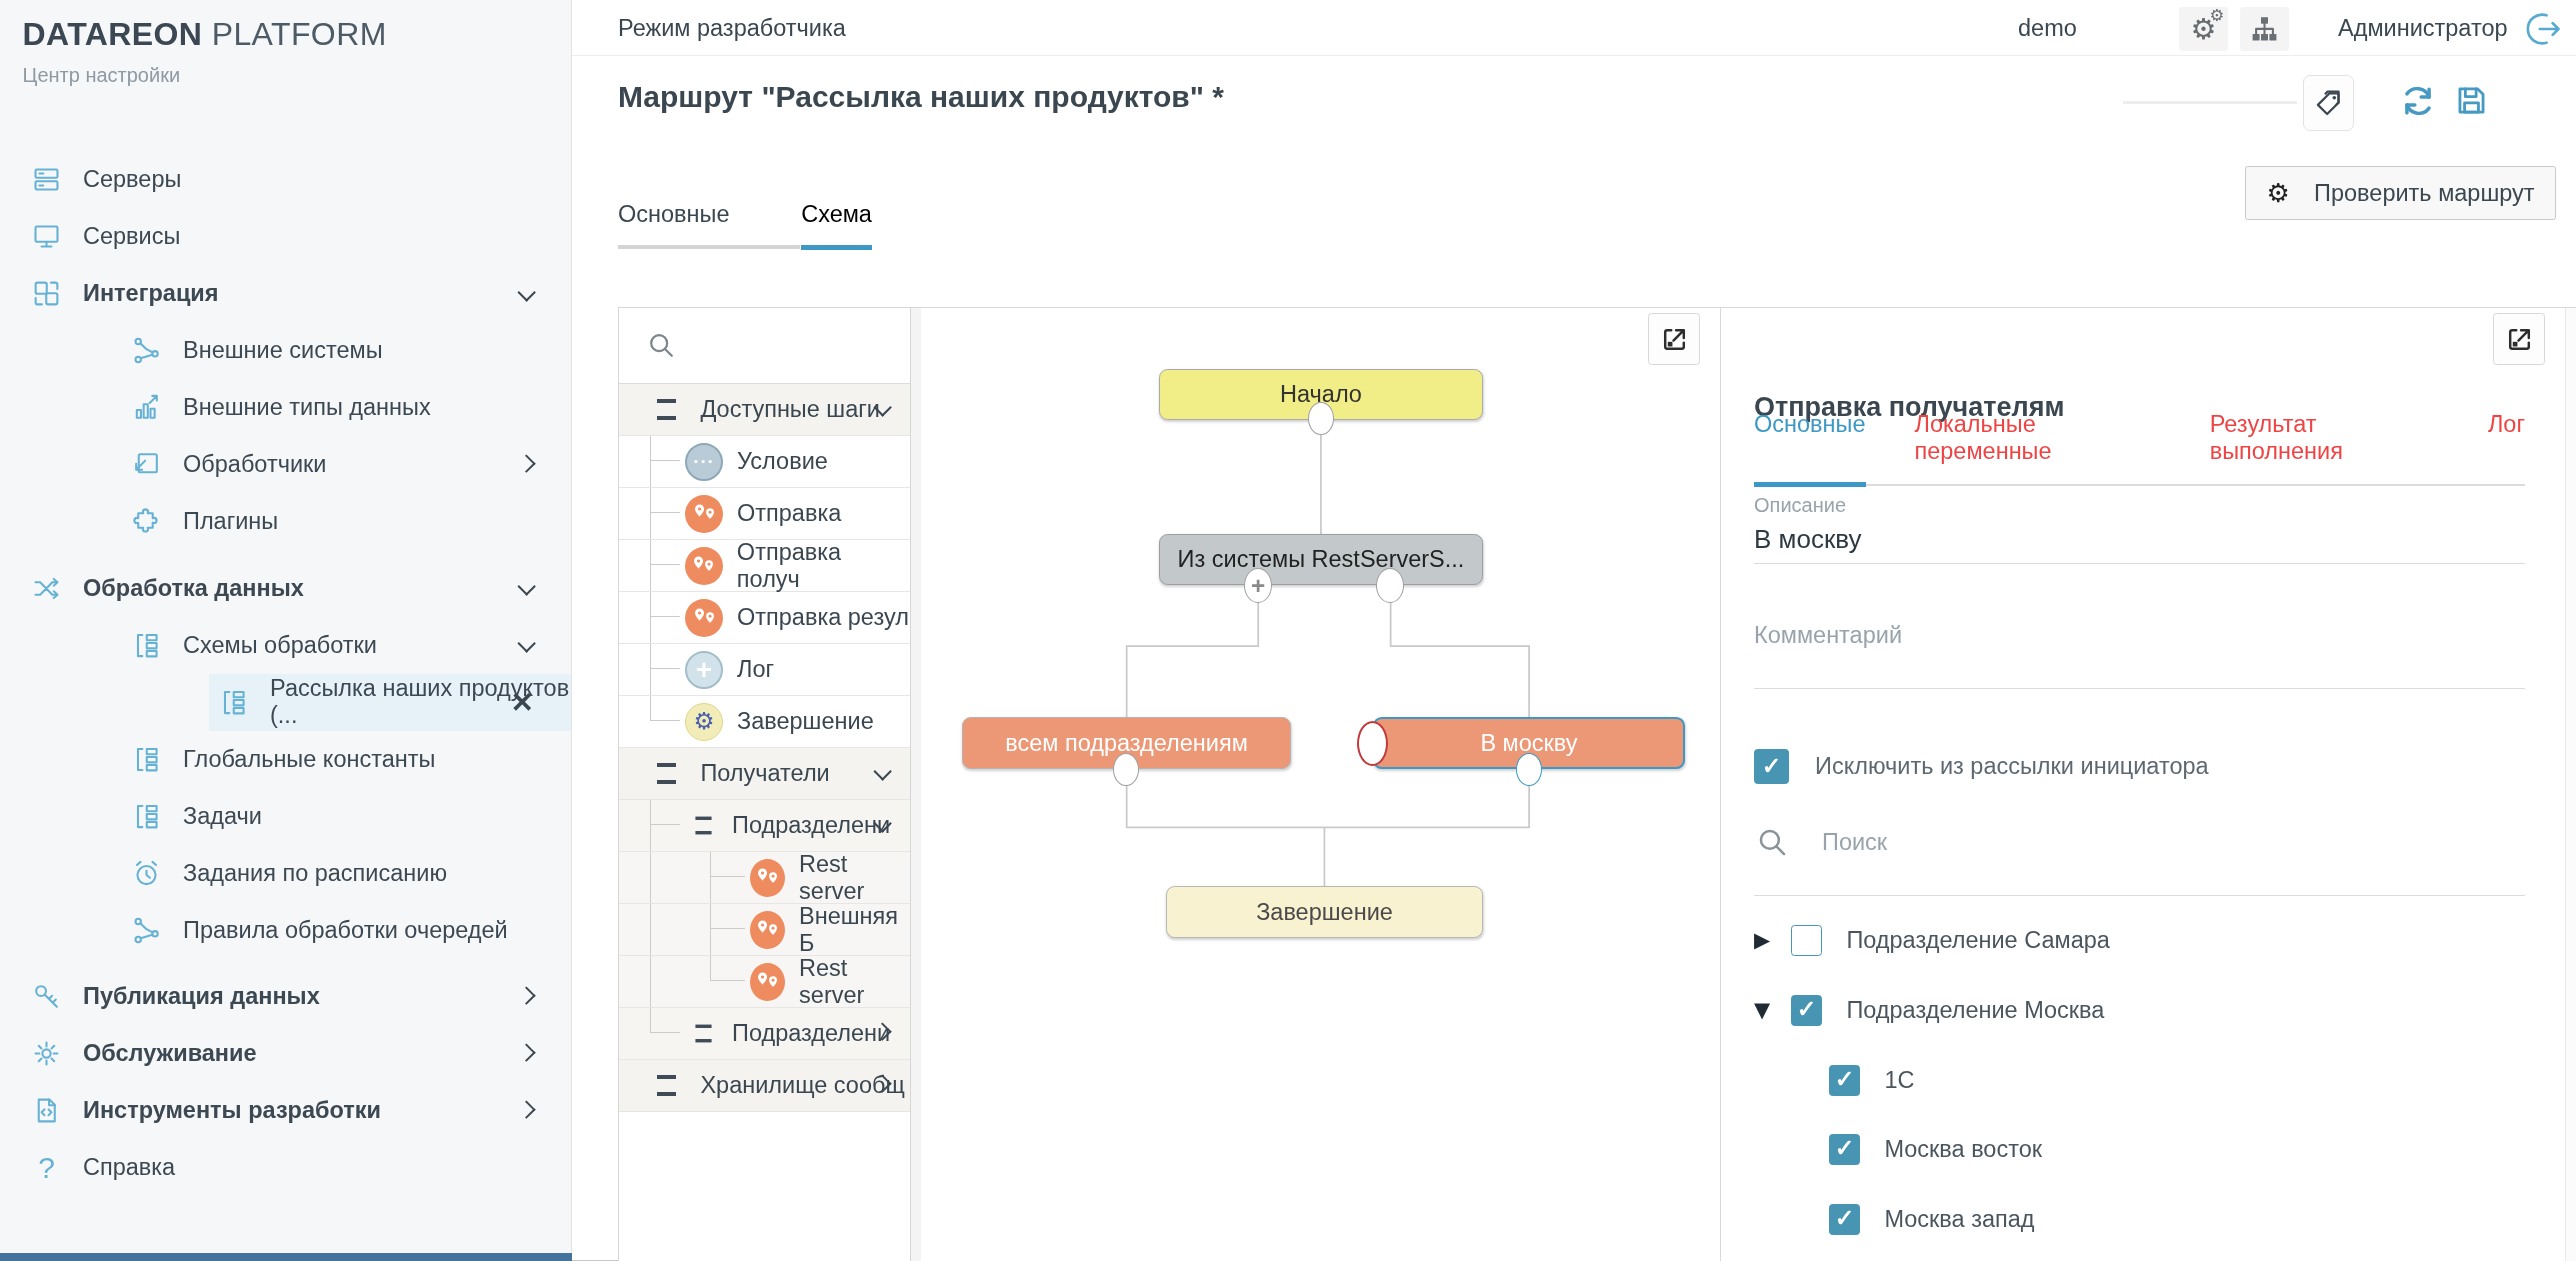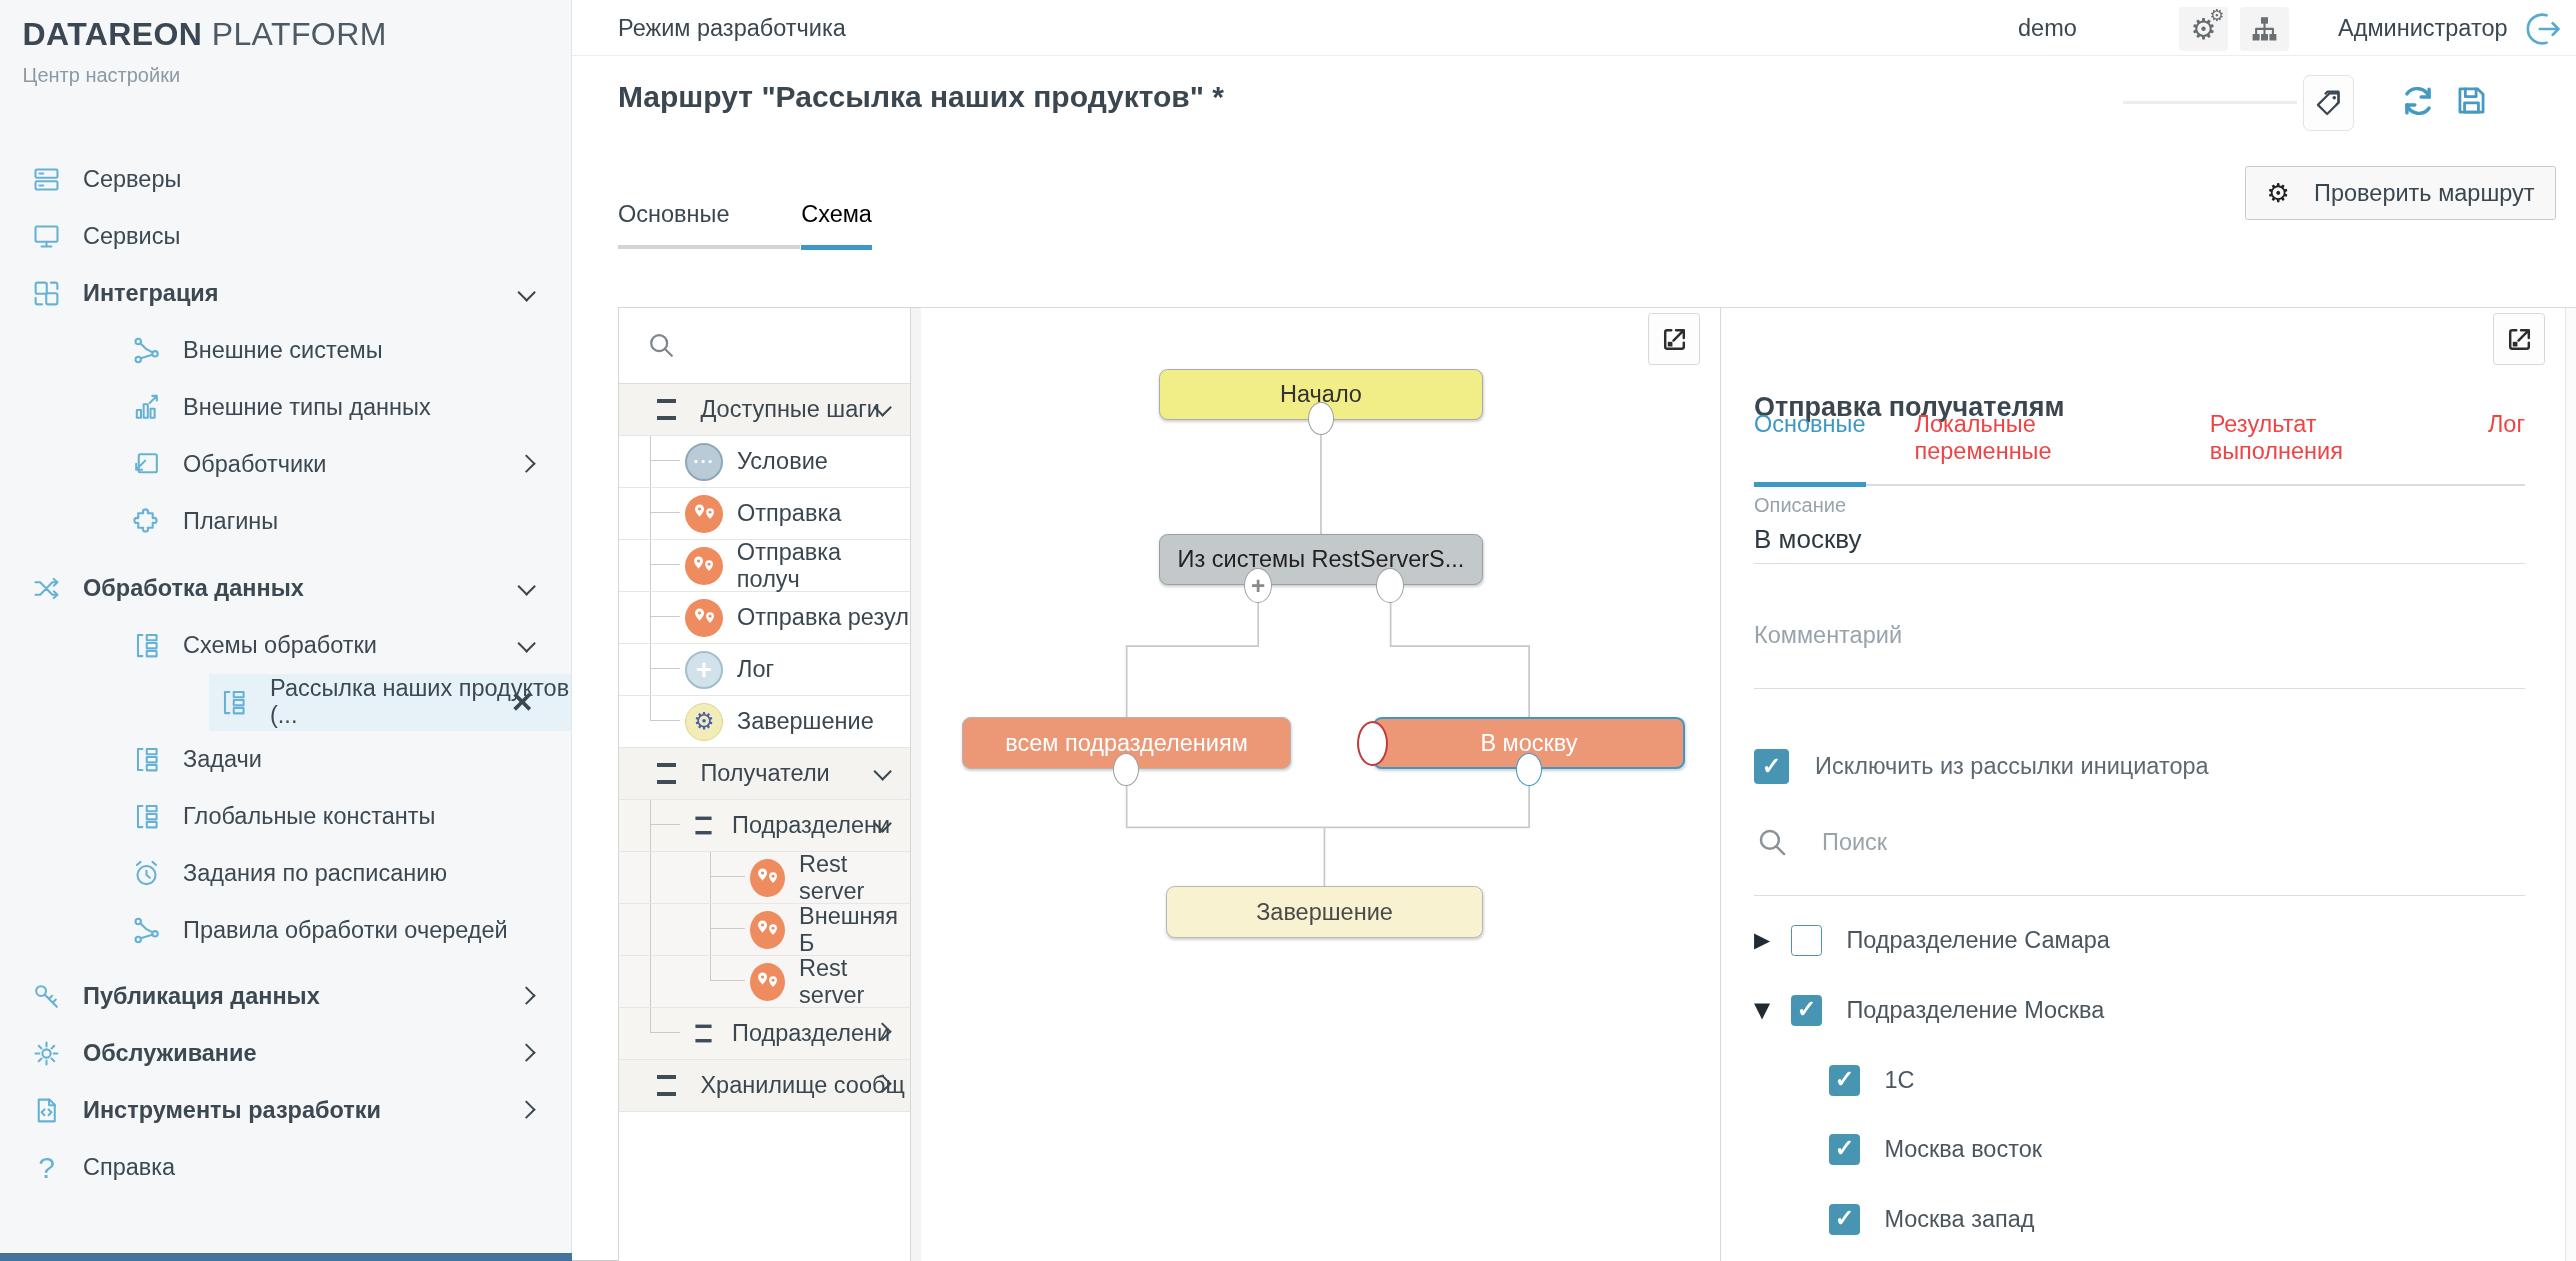--- a/index.html
+++ b/index.html
@@ -330,27 +330,27 @@
           <span class="ic"><svg viewBox="0 0 36 36" width="31" height="31">
               <use href="#i-schema"></use>
             </svg></span>
           <span>Рассылка наших продуктов (...</span>
           <span class="close-x">✕</span>
         </div>
       <div class="nav-item l1">
           <span class="ic"><svg viewBox="0 0 36 36" width="31" height="31">
               <use href="#i-schema"></use>
             </svg></span>
+          <span>Глобальные константы</span>
+        </div>
+      <div class="nav-item l1">
+          <span class="ic"><svg viewBox="0 0 36 36" width="31" height="31">
+              <use href="#i-schema"></use>
+            </svg></span>
           <span>Задачи</span>
-        </div>
-      <div class="nav-item l1">
-          <span class="ic"><svg viewBox="0 0 36 36" width="31" height="31">
-              <use href="#i-schema"></use>
-            </svg></span>
-          <span>Глобальные константы</span>
         </div>
       <div class="nav-item l1">
           <span class="ic"><svg viewBox="0 0 36 36" width="31" height="31">
               <use href="#i-alarm"></use>
             </svg></span>
           <span>Задания по расписанию</span>
         </div>
       <div class="nav-item l1">
           <span class="ic"><svg viewBox="0 0 36 36" width="31" height="31">
               <use href="#i-graph"></use>

